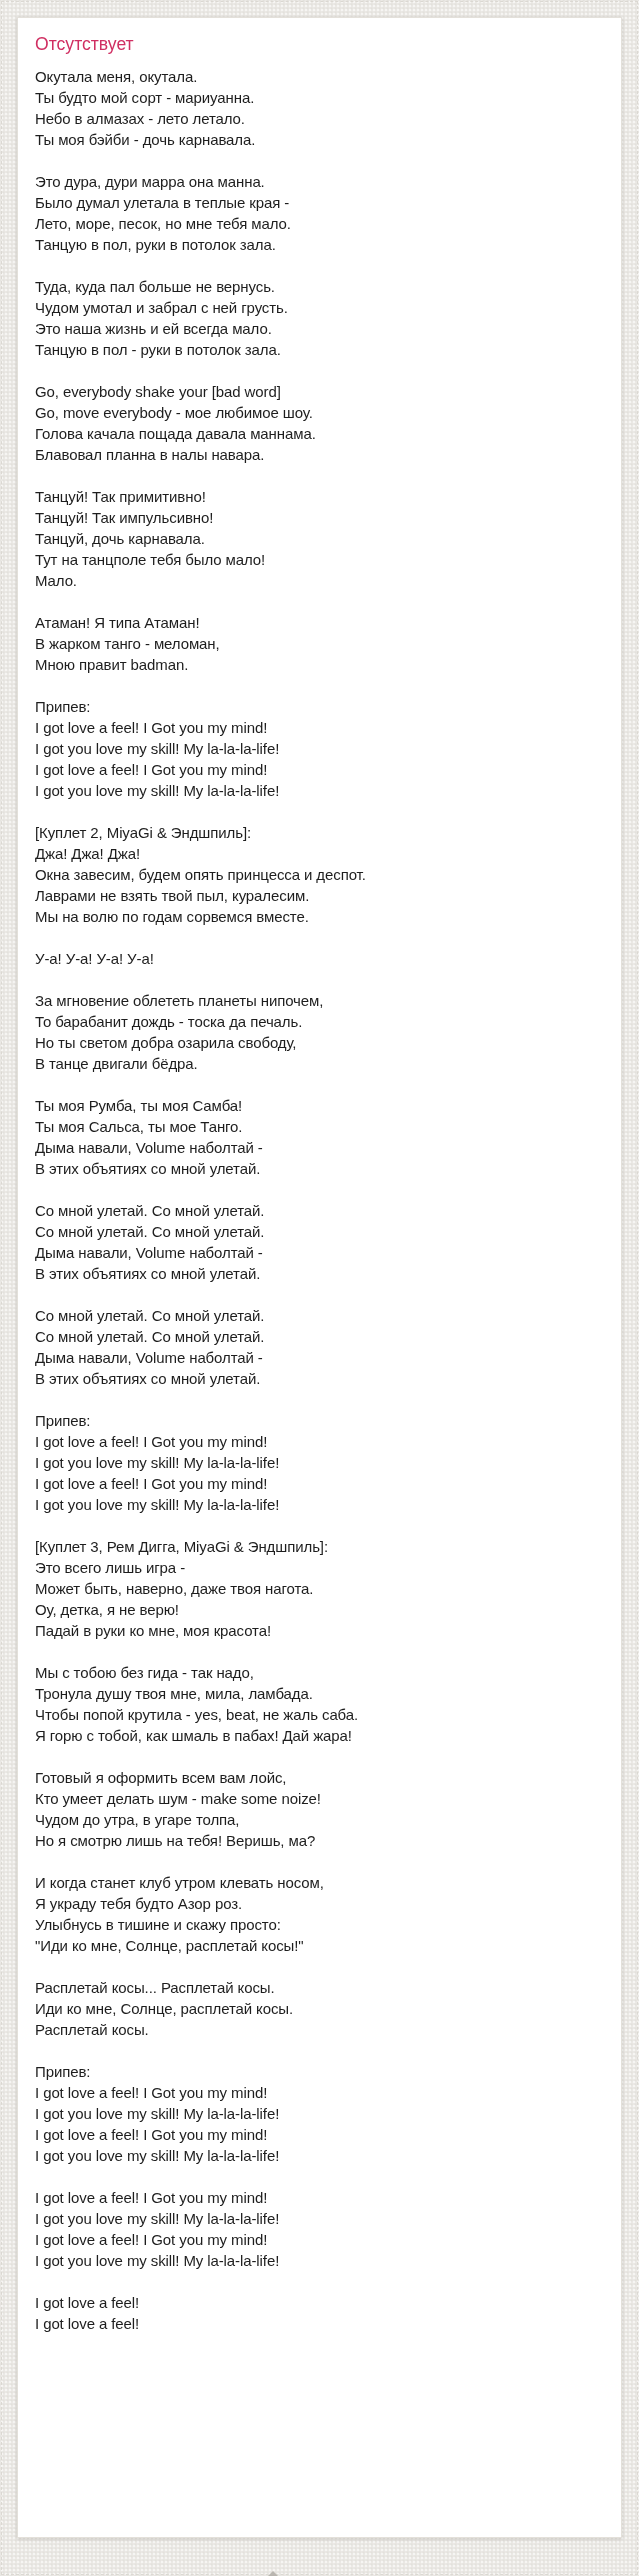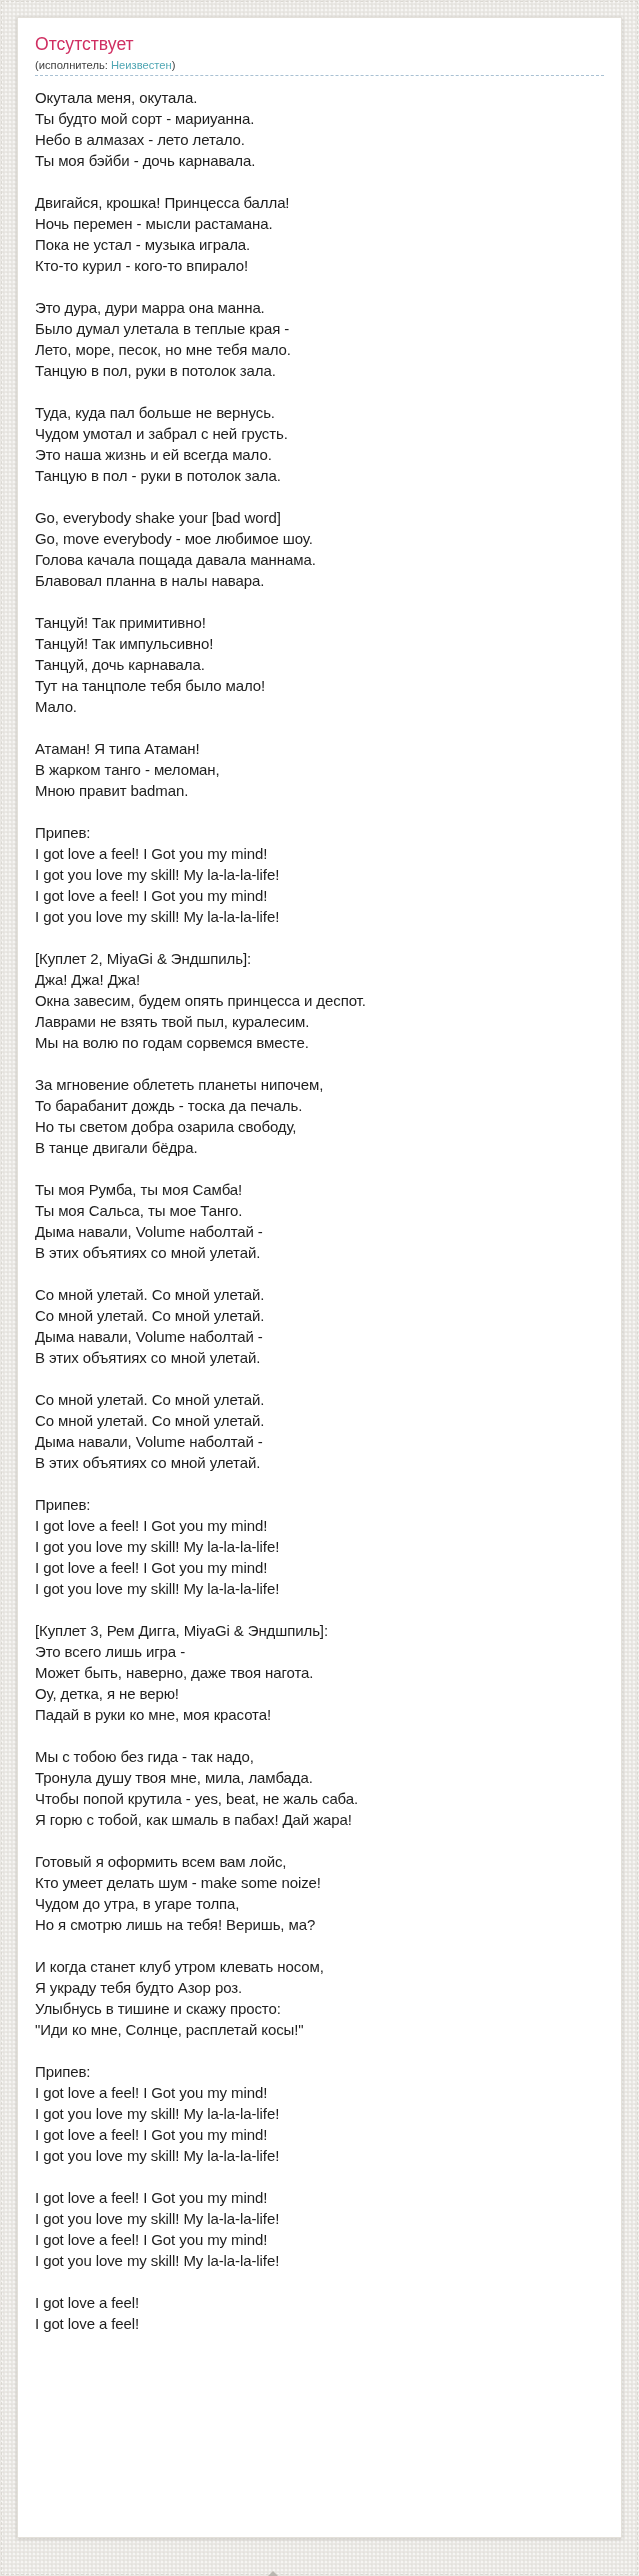--- a/index.html
+++ b/index.html
@@ -80,41 +80,41 @@
 </style>
 </head>
 <body>
 
 <div class="page">
   <div class="stitch-border"></div>
 
   <div class="card">
     <h1 class="song-title">Отсутствует</h1>
 
-    <div class="subtitle"><span>(исполнитель: </span><a href="#" class="artist">Неизвестен</a><span>)</span></div>
 
     <div class="lyrics">
         <p class="stanza"><span>Окутала меня, окутала.</span><br><span>Ты будто мой сорт - мариуанна.</span><br><span>Небо в алмазах - лето летало.</span><br><span>Ты моя бэйби - дочь карнавала.</span></p>
-        <p class="stanza"><span>Двигайся, крошка! Принцесса балла!</span><br><span>Ночь перемен - мысли растамана.</span><br><span>Пока не устал - музыка играла.</span><br><span>Кто-то курил - кого-то впирало!</span></p>
         <p class="stanza"><span>Это дура, дури марра она манна.</span><br><span>Было думал улетала в теплые края -</span><br><span>Лето, море, песок, но мне тебя мало.</span><br><span>Танцую в пол, руки в потолок зала.</span></p>
         <p class="stanza"><span>Туда, куда пал больше не вернусь.</span><br><span>Чудом умотал и забрал с ней грусть.</span><br><span>Это наша жизнь и ей всегда мало.</span><br><span>Танцую в пол - руки в потолок зала.</span></p>
         <p class="stanza"><span>Go, everybody shake your [bad word]</span><br><span>Go, move everybody - мое любимое шоу.</span><br><span>Голова качала пощада давала маннама.</span><br><span>Блавовал планна в налы навара.</span></p>
         <p class="stanza"><span>Танцуй! Так примитивно!</span><br><span>Танцуй! Так импульсивно!</span><br><span>Танцуй, дочь карнавала.</span><br><span>Тут на танцполе тебя было мало!</span><br><span>Мало.</span></p>
         <p class="stanza"><span>Атаман! Я типа Атаман!</span><br><span>В жарком танго - меломан,</span><br><span>Мною правит badman.</span></p>
         <p class="stanza"><span>Припев:</span><br><span>I got love a feel! I Got you my mind!</span><br><span>I got you love my skill! My la-la-la-life!</span><br><span>I got love a feel! I Got you my mind!</span><br><span>I got you love my skill! My la-la-la-life!</span></p>
         <p class="stanza"><span>[Куплет 2, MiyaGi &amp; Эндшпиль]:</span><br><span>Джа! Джа! Джа!</span><br><span>Окна завесим, будем опять принцесса и деспот.</span><br><span>Лаврами не взять твой пыл, куралесим.</span><br><span>Мы на волю по годам сорвемся вместе.</span></p>
+        <p class="stanza"><span>У-а! У-а! У-а! У-а!</span></p>
         <p class="stanza"><span>За мгновение облететь планеты нипочем,</span><br><span>То барабанит дождь - тоска да печаль.</span><br><span>Но ты светом добра озарила свободу,</span><br><span>В танце двигали бёдра.</span></p>
         <p class="stanza"><span>Ты моя Румба, ты моя Самба!</span><br><span>Ты моя Сальса, ты мое Танго.</span><br><span>Дыма навали, Volume наболтай -</span><br><span>В этих объятиях со мной улетай.</span></p>
         <p class="stanza"><span>Со мной улетай. Со мной улетай.</span><br><span>Со мной улетай. Со мной улетай.</span><br><span>Дыма навали, Volume наболтай -</span><br><span>В этих объятиях со мной улетай.</span></p>
         <p class="stanza"><span>Со мной улетай. Со мной улетай.</span><br><span>Со мной улетай. Со мной улетай.</span><br><span>Дыма навали, Volume наболтай -</span><br><span>В этих объятиях со мной улетай.</span></p>
         <p class="stanza"><span>Припев:</span><br><span>I got love a feel! I Got you my mind!</span><br><span>I got you love my skill! My la-la-la-life!</span><br><span>I got love a feel! I Got you my mind!</span><br><span>I got you love my skill! My la-la-la-life!</span></p>
         <p class="stanza"><span>[Куплет 3, Рем Дигга, MiyaGi &amp; Эндшпиль]:</span><br><span>Это всего лишь игра -</span><br><span>Может быть, наверно, даже твоя нагота.</span><br><span>Оу, детка, я не верю!</span><br><span>Падай в руки ко мне, моя красота!</span></p>
         <p class="stanza"><span>Мы с тобою без гида - так надо,</span><br><span>Тронула душу твоя мне, мила, ламбада.</span><br><span>Чтобы попой крутила - yes, beat, не жаль саба.</span><br><span>Я горю с тобой, как шмаль в пабах! Дай жара!</span></p>
         <p class="stanza"><span>Готовый я оформить всем вам лойс,</span><br><span>Кто умеет делать шум - make some noize!</span><br><span>Чудом до утра, в угаре толпа,</span><br><span>Но я смотрю лишь на тебя! Веришь, ма?</span></p>
         <p class="stanza"><span>И когда станет клуб утром клевать носом,</span><br><span>Я украду тебя будто Азор роз.</span><br><span>Улыбнусь в тишине и скажу просто:</span><br><span>"Иди ко мне, Солнце, расплетай косы!"</span></p>
+        <p class="stanza"><span>Расплетай косы... Расплетай косы.</span><br><span>Иди ко мне, Солнце, расплетай косы.</span><br><span>Расплетай косы.</span></p>
         <p class="stanza"><span>Припев:</span><br><span>I got love a feel! I Got you my mind!</span><br><span>I got you love my skill! My la-la-la-life!</span><br><span>I got love a feel! I Got you my mind!</span><br><span>I got you love my skill! My la-la-la-life!</span></p>
         <p class="stanza"><span>I got love a feel! I Got you my mind!</span><br><span>I got you love my skill! My la-la-la-life!</span><br><span>I got love a feel! I Got you my mind!</span><br><span>I got you love my skill! My la-la-la-life!</span></p>
         <p class="stanza"><span>I got love a feel!</span><br><span>I got love a feel!</span></p>
       </div>
   </div>
 
   <div class="bottom-notch"></div>
 </div>
 
 

